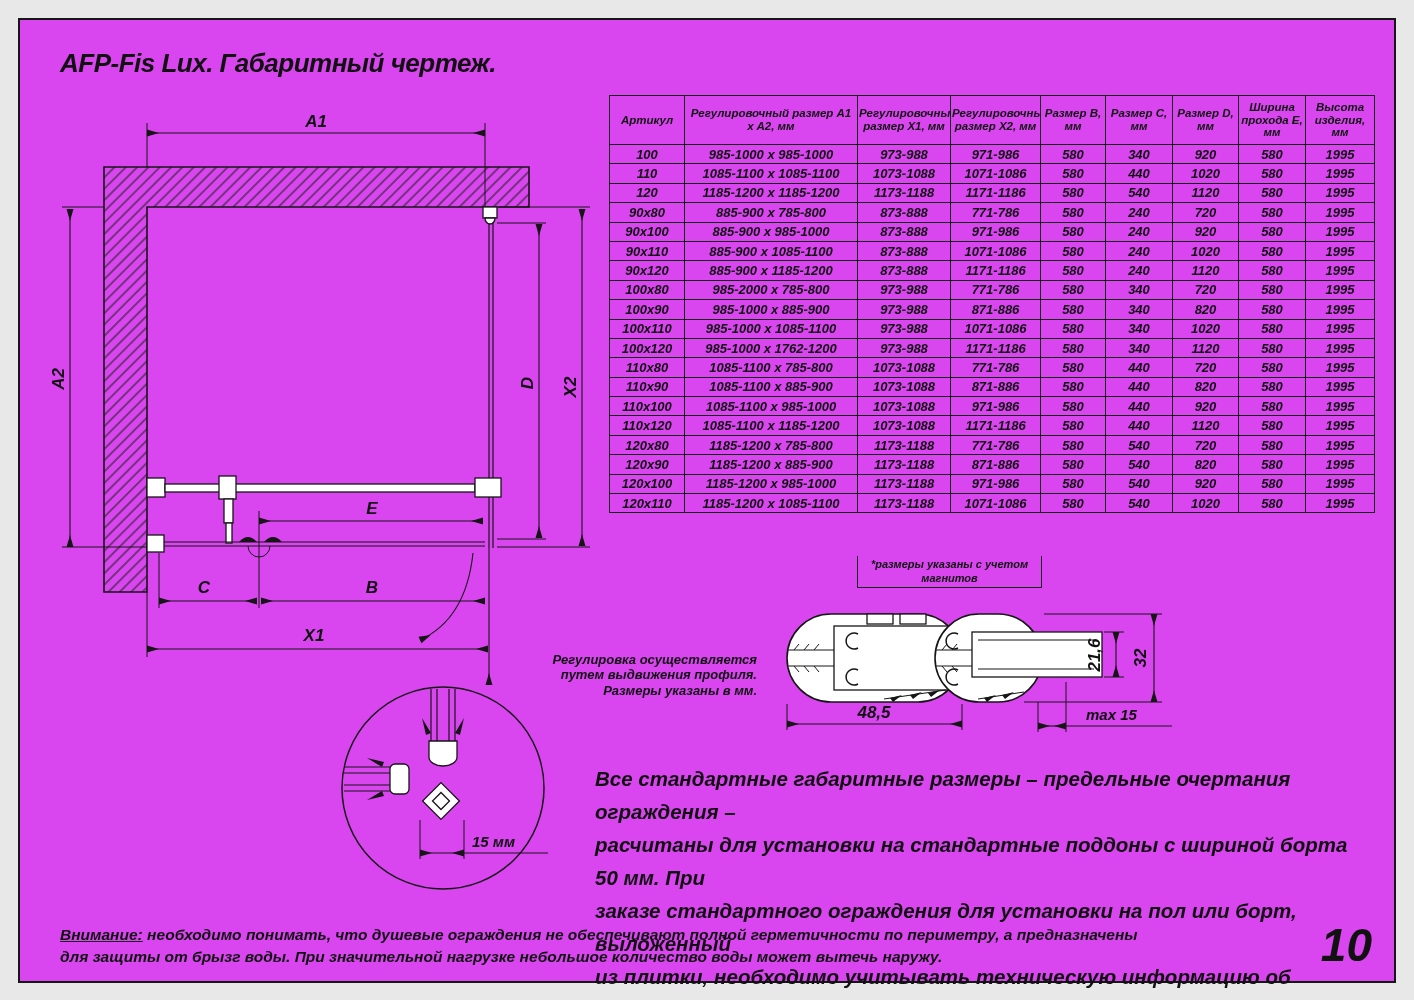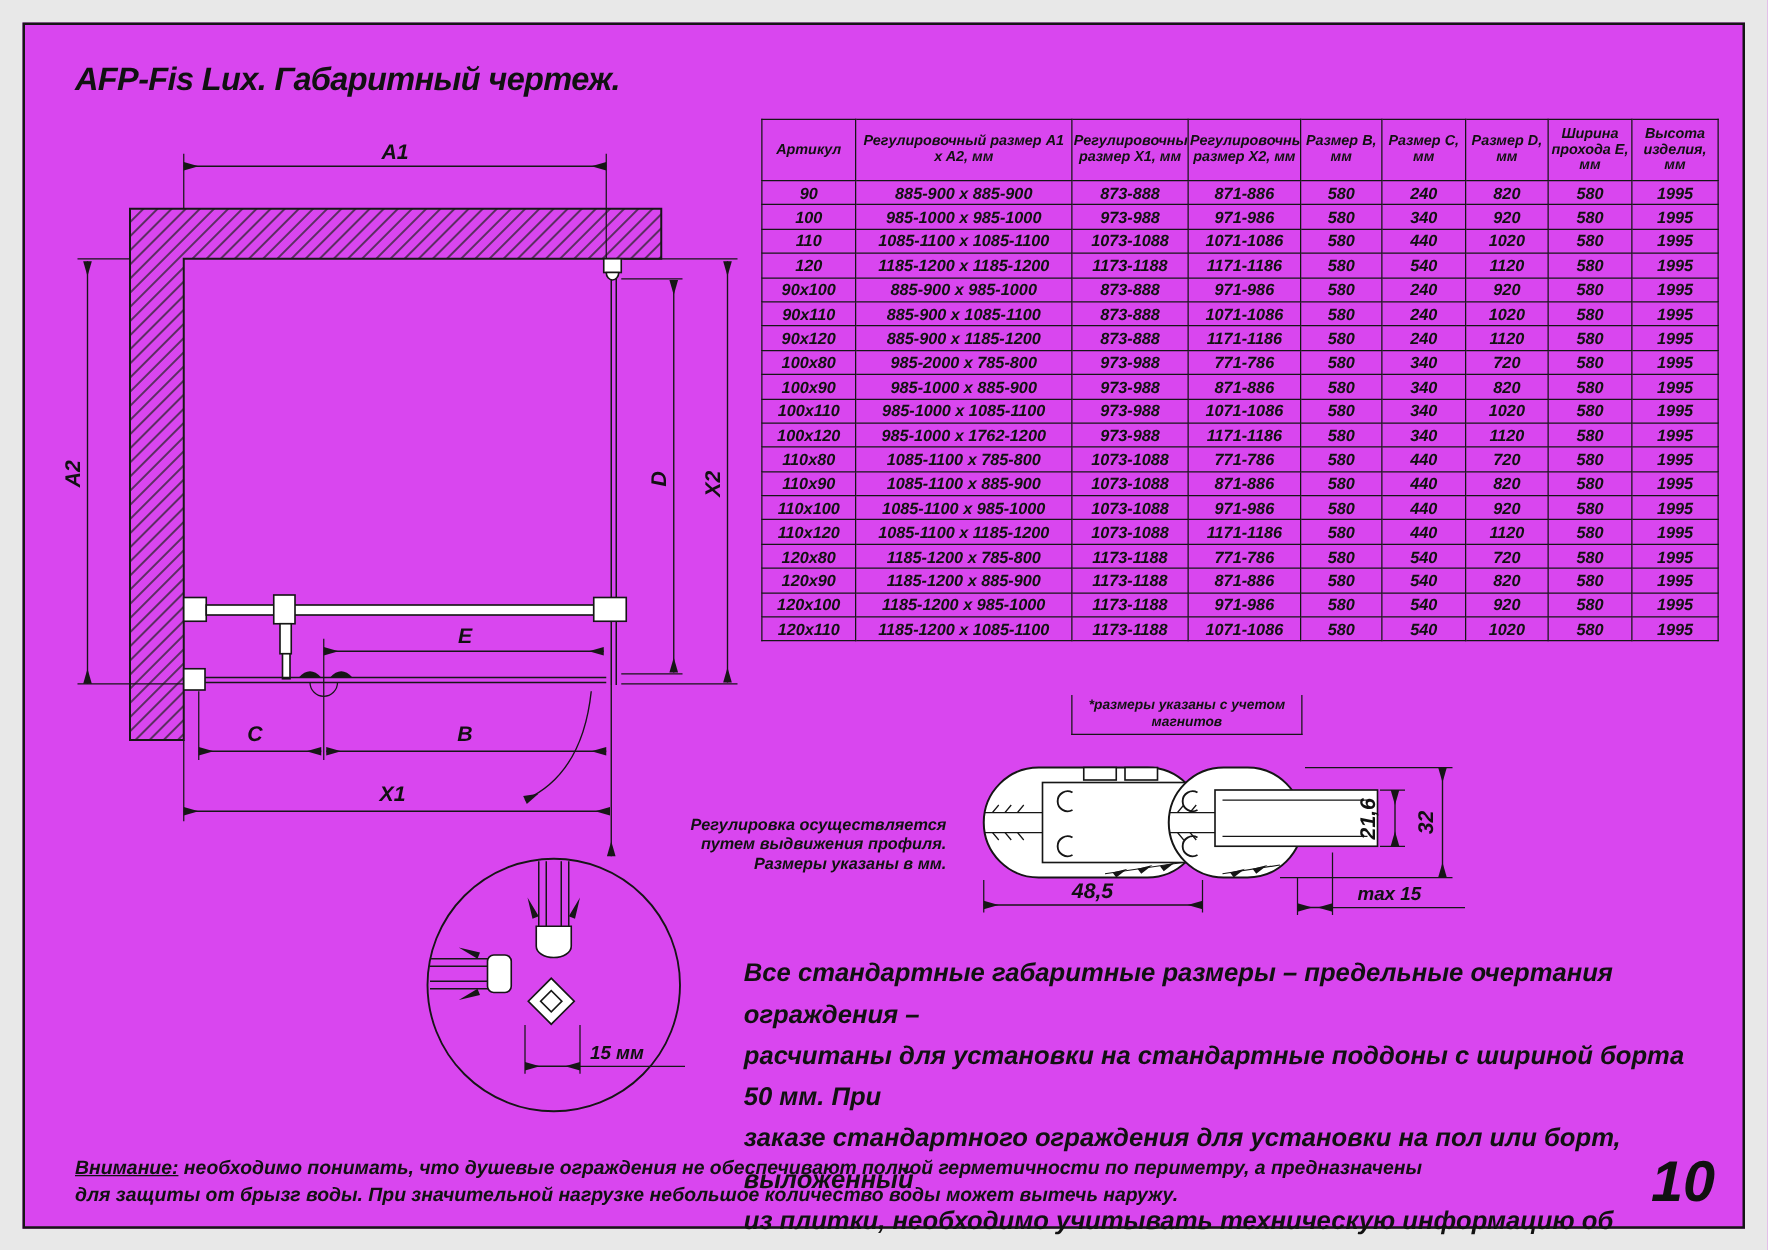--- a/index.html
+++ b/index.html
@@ -170,31 +170,20 @@
           <th>Регулировочный размер X2, мм</th>
           <th>Размер B, мм</th>
           <th>Размер C, мм</th>
           <th>Размер D, мм</th>
           <th>Ширина прохода E, мм</th>
           <th>Высота изделия, мм</th>
         </tr>
       </thead>
     <tbody>
         <tr>
-          <td>90</td>
-          <td>885-900 x 885-900</td>
-          <td>873-888</td>
-          <td>871-886</td>
-          <td>580</td>
-          <td>240</td>
-          <td>820</td>
-          <td>580</td>
-          <td>1995</td>
-        </tr>
-        <tr>
           <td>100</td>
           <td>985-1000 x 985-1000</td>
           <td>973-988</td>
           <td>971-986</td>
           <td>580</td>
           <td>340</td>
           <td>920</td>
           <td>580</td>
           <td>1995</td>
         </tr>
@@ -210,20 +199,31 @@
           <td>1995</td>
         </tr>
         <tr>
           <td>120</td>
           <td>1185-1200 x 1185-1200</td>
           <td>1173-1188</td>
           <td>1171-1186</td>
           <td>580</td>
           <td>540</td>
           <td>1120</td>
+          <td>580</td>
+          <td>1995</td>
+        </tr>
+        <tr>
+          <td>90x80</td>
+          <td>885-900 x 785-800</td>
+          <td>873-888</td>
+          <td>771-786</td>
+          <td>580</td>
+          <td>240</td>
+          <td>720</td>
           <td>580</td>
           <td>1995</td>
         </tr>
         <tr>
           <td>90x100</td>
           <td>885-900 x 985-1000</td>
           <td>873-888</td>
           <td>971-986</td>
           <td>580</td>
           <td>240</td>

